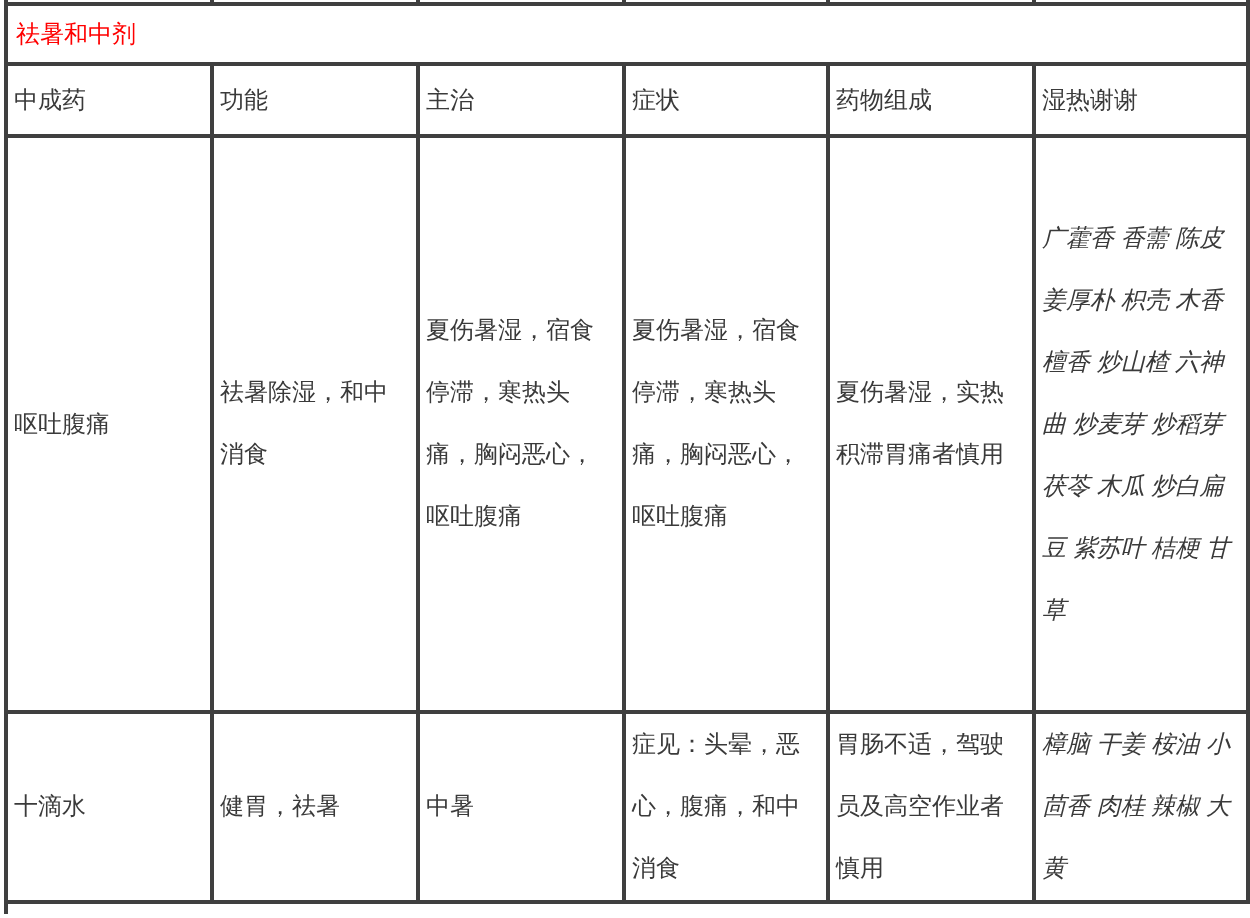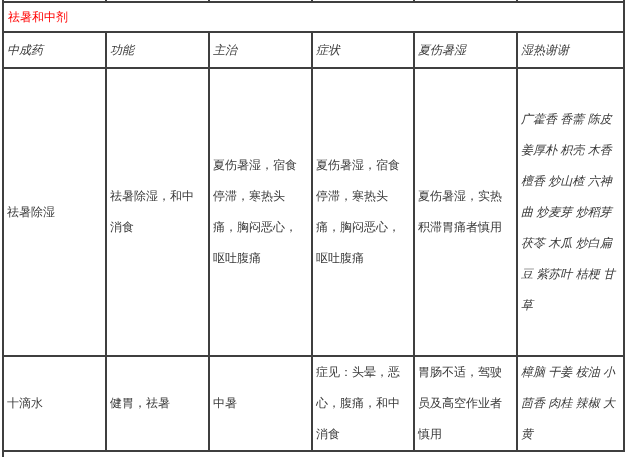--- a/index.html
+++ b/index.html
@@ -38,21 +38,21 @@
     word-break:normal;
   }
   tr.sliver-row{ height:2px; }
   tr.sliver-row td{ border-top:none; padding:0; line-height:0; }
   tr.title-row{ height:30px; }
   tr.title-row td{
     color:var(--title);
     line-height:26px;
     padding:0 4px;
   }
-  tr.header-row{ height:36px;font-style:italic; }
+  tr.header-row{ height:36px; }
   tr.data-row-1{ height:288px; }
   tr.data-row-2{ height:95px; }
   td.comp{ padding:0 2px;font-style:italic; }
   .bottom-sliver{
     height:5px;
     width:2px;
     margin-left:2px;
     background:var(--border);
   }
 </style>
@@ -79,25 +79,25 @@
         <td></td>
       </tr>
       <tr class="title-row">
         <td colspan="6">祛暑和中剂</td>
       </tr>
       <tr class="header-row">
         <td>中成药</td>
         <td>功能</td>
         <td>主治</td>
         <td>症状</td>
-        <td>夏伤暑湿</td>
+        <td>药物组成</td>
         <td>湿热谢谢</td>
       </tr>
       <tr class="data-row-1">
-        <td>祛暑除湿</td>
+        <td>呕吐腹痛</td>
         <td>祛暑除湿，和中消食</td>
         <td>夏伤暑湿，宿食停滞，寒热头痛，胸闷恶心，呕吐腹痛</td>
         <td>夏伤暑湿，宿食停滞，寒热头痛，胸闷恶心，呕吐腹痛</td>
         <td>夏伤暑湿，实热积滞胃痛者慎用</td>
         <td class="comp">广藿香 香薷 陈皮 姜厚朴 枳壳 木香 檀香 炒山楂 六神曲 炒麦芽 炒稻芽 茯苓 木瓜 炒白扁豆 紫苏叶 桔梗 甘草</td>
       </tr>
       <tr class="data-row-2">
         <td>十滴水</td>
         <td>健胃，祛暑</td>
         <td>中暑</td>

